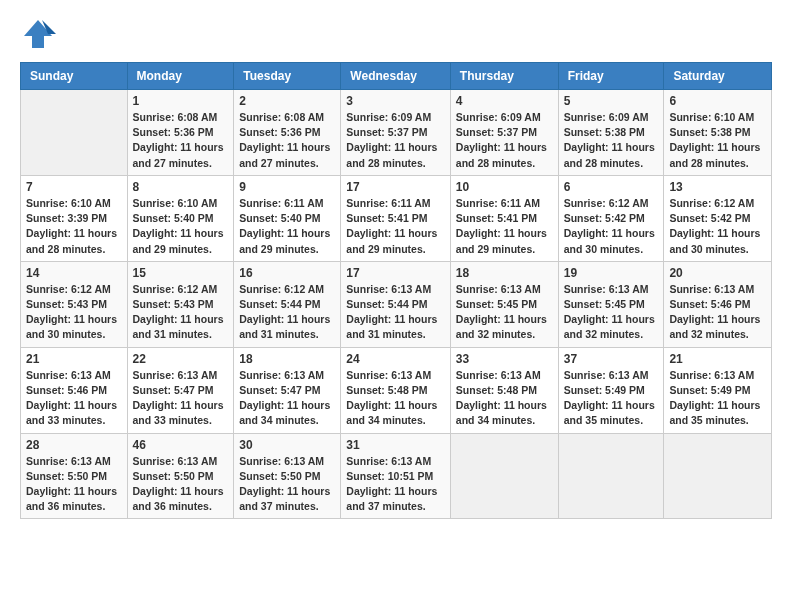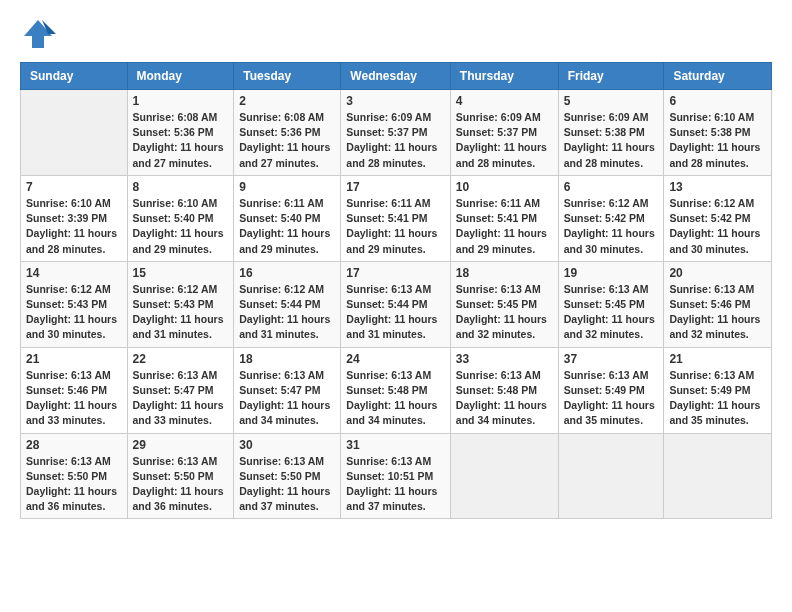--- a/index.html
+++ b/index.html
@@ -347,21 +347,21 @@
       <tr>
         <td>
           <span class="day-number">28</span>
         <div class="day-info">
           <span>Sunrise: 6:13 AM</span><br>
           <span>Sunset: 5:50 PM</span><br>
           <span>Daylight: 11 hours and 36 minutes.</span>
         </div>
         </td>
         <td>
-          <span class="day-number">29</span>
+          <span class="day-number">46</span>
         <div class="day-info">
           <span>Sunrise: 6:13 AM</span><br>
           <span>Sunset: 5:50 PM</span><br>
           <span>Daylight: 11 hours and 36 minutes.</span>
         </div>
         </td>
         <td>
           <span class="day-number">30</span>
         <div class="day-info">
           <span>Sunrise: 6:13 AM</span><br>

